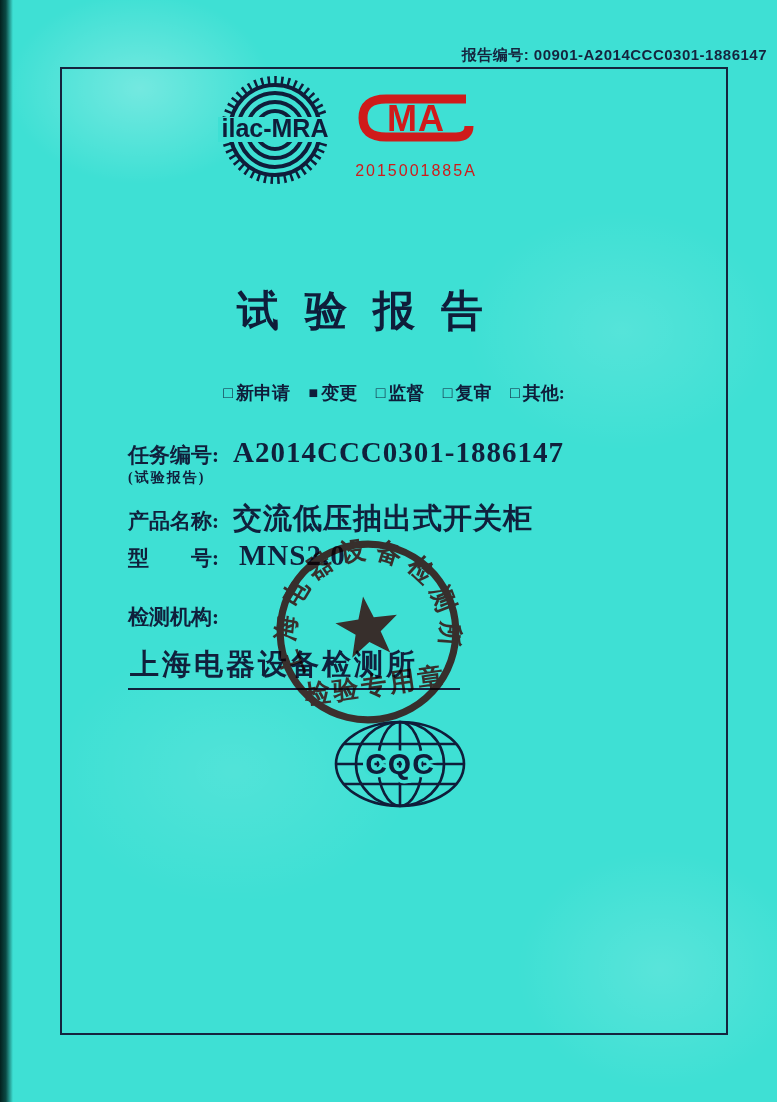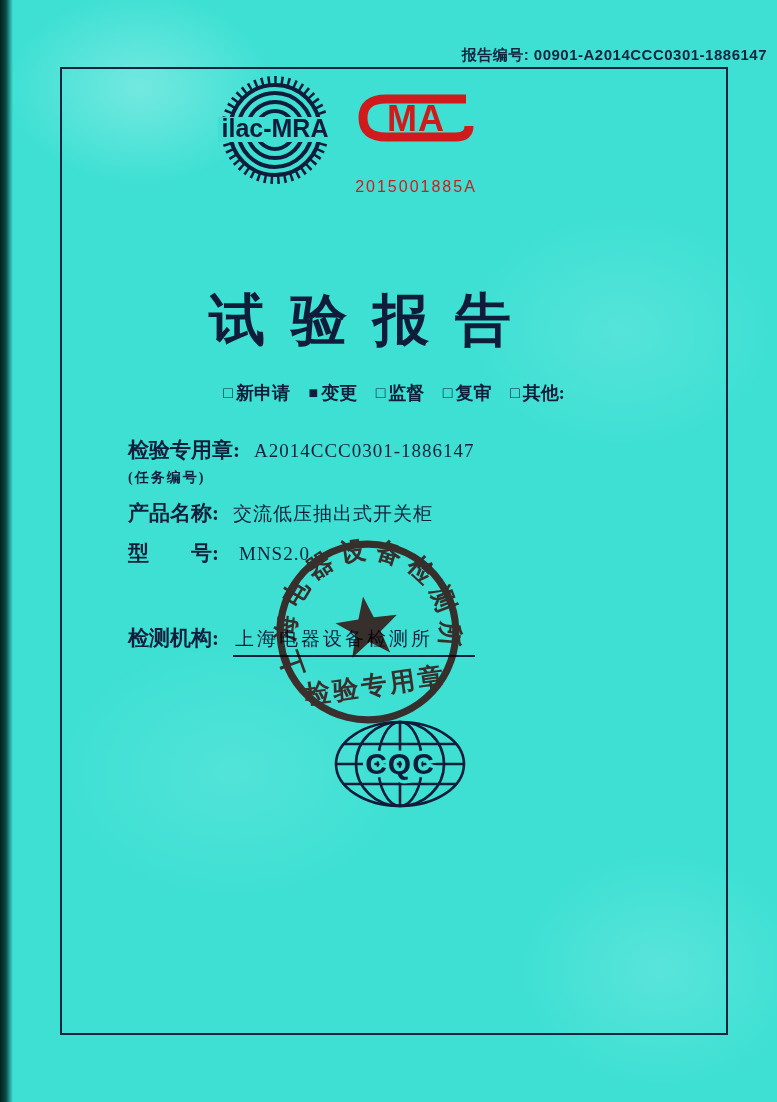--- a/index.html
+++ b/index.html
@@ -20,36 +20,36 @@
 
   .logos{position:absolute;left:210px;top:74px;display:flex;align-items:flex-start;gap:10px;}
   .logo-block{display:flex;flex-direction:column;align-items:center;}
   .cnas-cap1{font-size:13px;font-weight:bold;letter-spacing:9px;text-indent:9px;color:#0f1d3a;margin-top:2px;}
   .cnas-cap2{font-family:"Liberation Sans",sans-serif;font-size:16px;font-weight:bold;color:#0f1d3a;letter-spacing:1px;}
   .cma-number{font-family:"Liberation Sans",sans-serif;font-size:16px;font-weight:normal;color:#cf1b1b;
     letter-spacing:2px;margin-top:12px;}
 
   .title{position:absolute;left:62px;width:664px;top:194px;text-align:center;font-size:46px;
     font-weight:600;letter-spacing:15px;text-indent:15px;color:#0f1d3a;}
-  .subtitle{position:absolute;left:62px;width:596px;top:283px;text-align:center;font-size:56px;
+  .subtitle{position:absolute;left:62px;width:596px;top:283px;text-align:center;font-size:42px;
     font-weight:600;letter-spacing:26px;text-indent:26px;color:#0f1d3a;}
 
   .checks{position:absolute;left:62px;width:664px;top:381px;text-align:center;font-size:18px;
     font-weight:600;color:#0f1d3a;}
   .check-item{display:inline-flex;align-items:center;margin:0 7px;gap:3px;}
   .check-sym{font-size:16px;}
 
   .field{position:absolute;left:128px;display:flex;align-items:baseline;gap:14px;
     font-size:21px;font-weight:600;color:#10203c;white-space:nowrap;}
-  .field .value{font-size:19px;font-weight:400;letter-spacing:1px;text-align:center;}
+  .field .value{font-size:29px;font-weight:700;letter-spacing:1px;text-align:center;}
   .f-app{top:436px;}
   .f-note{position:absolute;left:128px;top:469px;font-size:14px;font-weight:600;color:#10203c;letter-spacing:2px;}
   .f-product{top:499px;}
   .f-model{top:539px;gap:20px;}
-  .f-agency{top:624px;}
+  .f-agency{top:603px;flex-direction:column;}
   .f-agency .value{border-bottom:2px solid #10203c;padding:0 42px 3px 2px;letter-spacing:3px;}
 
   .stamp{position:absolute;left:271px;top:535px;width:194px;height:194px;z-index:5;
     transform:rotate(-8deg);mix-blend-mode:multiply;opacity:.95;}
 
   .cqc{position:absolute;left:330px;top:719px;}
 </style>
 </head>
 <body>
 
@@ -73,21 +73,21 @@
           <circle cx="65" cy="56" r="28"></circle>
           <circle cx="65" cy="56" r="37"></circle>
           <circle cx="65" cy="56" r="45"></circle>
         </g>
         <rect x="8" y="43" width="114" height="25" fill="#3ee0d4"></rect>
         <text x="65" y="63" text-anchor="middle" font-family="Liberation Sans, sans-serif" font-size="25" font-weight="900" fill="#0f1d3a">ilac-MRA</text>
       </svg>
     </div>
 
 
-    <div class="logo-block" style="margin-top:12px;gap:16px;">
+    <div class="logo-block" style="margin-top:12px;">
       <svg width="132" height="64" viewBox="0 0 132 64">
         <path d="M 116,13 L 36,13 Q 13,13 13,32 Q 13,51 36,51 L 106,51 Q 119,51 119,40" fill="none" stroke="#cf1b1b" stroke-width="9"></path>
         <text x="66" y="45" text-anchor="middle" font-family="Liberation Sans, sans-serif" font-size="36" font-weight="800" letter-spacing="1" fill="#cf1b1b">MA</text>
       </svg>
       <div class="cma-number">2015001885A</div>
     </div>
   </div>
 
   <div class="subtitle">试验报告</div>
 
@@ -108,24 +108,24 @@
       <span class="check-sym">□</span>
       <span>复审</span>
     </span>
     <span class="check-item">
       <span class="check-sym">□</span>
       <span>其他:</span>
     </span>
   </div>
 
   <div class="field f-app">
-    <span>检验专用章:</span>
+    <span>任务编号:</span>
     <span class="value">A2014CCC0301-1886147</span>
   </div>
-  <div class="f-note">(任务编号)</div>
+  <div class="f-note">(试验报告)</div>
 
   <div class="field f-product">
     <span>产品名称:</span>
     <span class="value">交流低压抽出式开关柜</span>
   </div>
 
   <div class="field f-model">
     <span>型　　号:</span>
     <span class="value">MNS2.0</span>
   </div>

